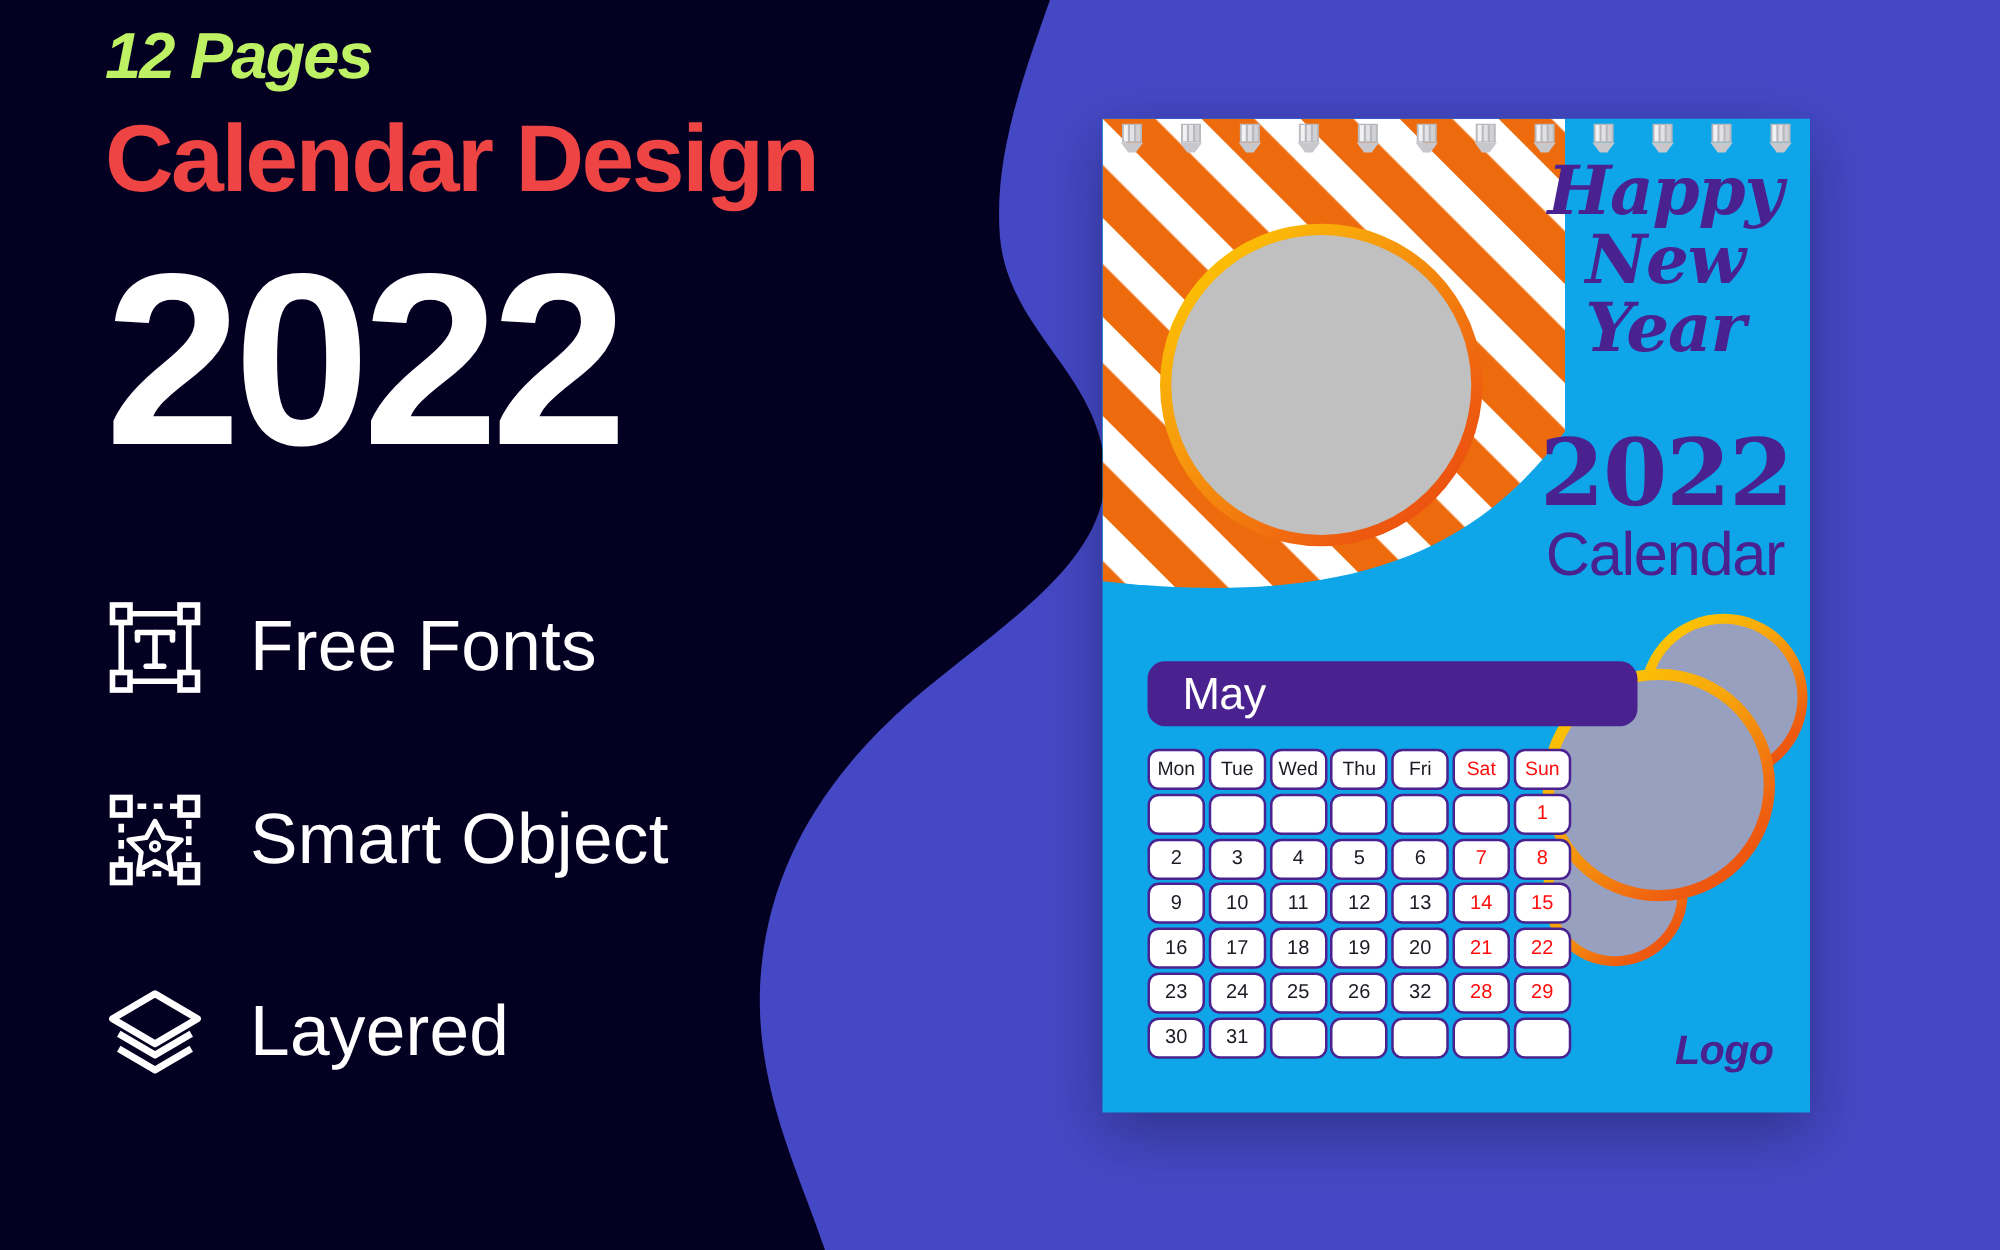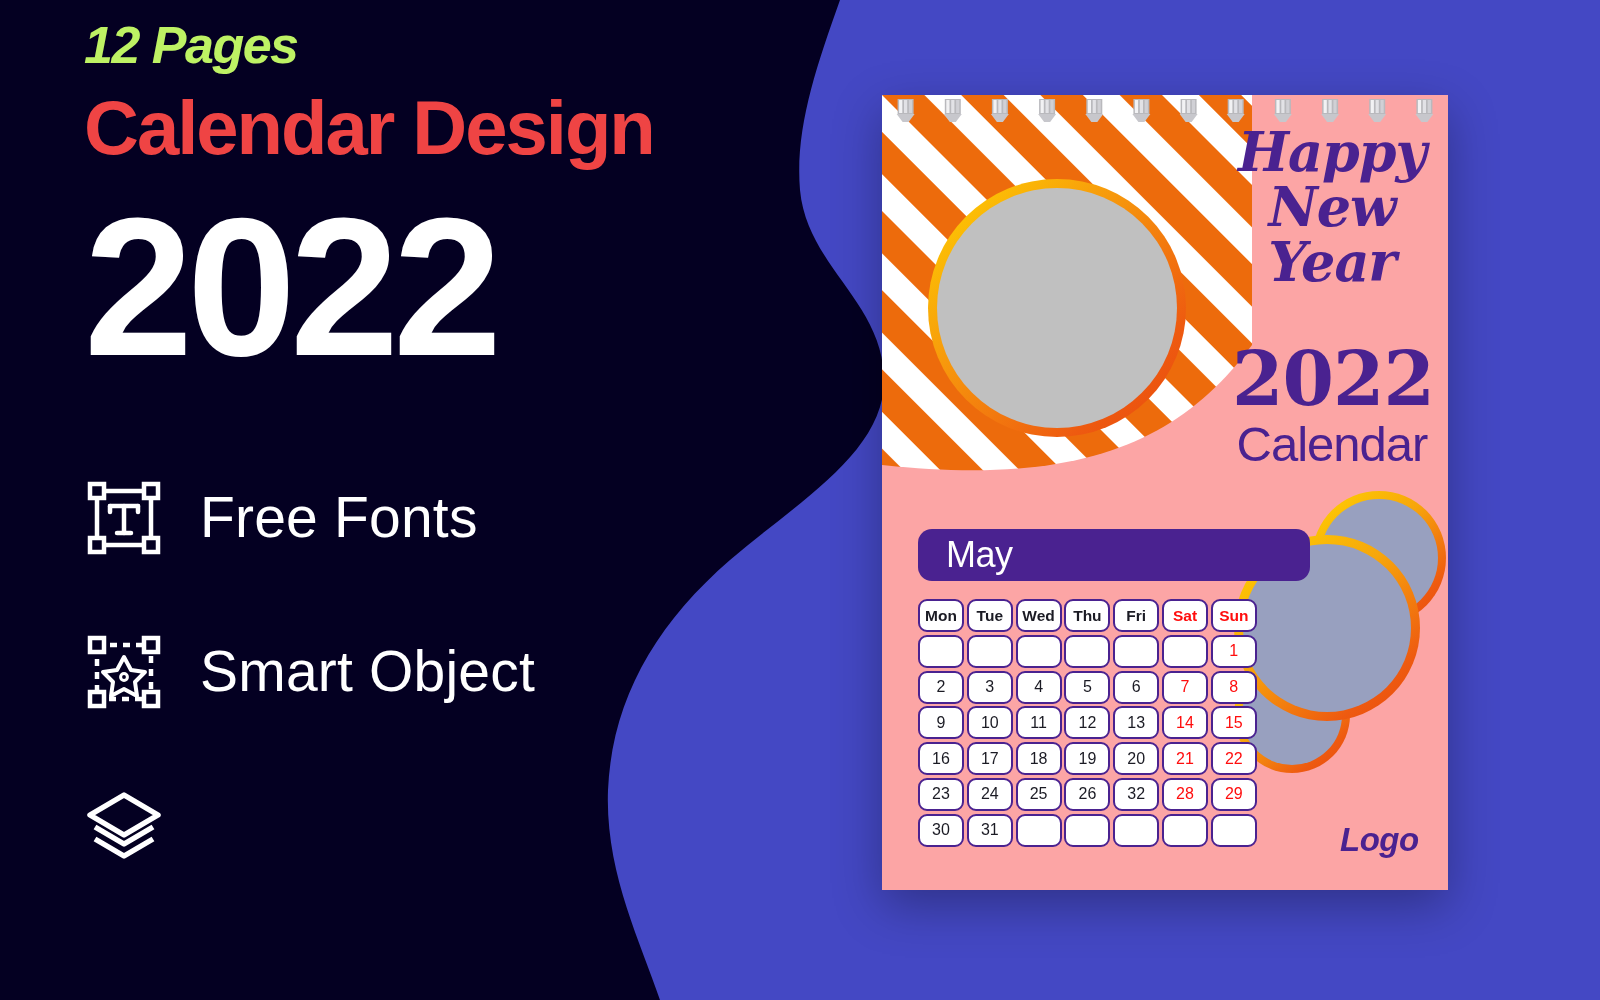--- a/index.html
+++ b/index.html
@@ -50,21 +50,21 @@
   .feature-label {
     font-size:57px; font-weight:400; color:#ffffff;
     letter-spacing:0.2px; line-height:1;
   }
 
   
   #card {
     position:absolute;
     left:882px; top:95px;
     width:566px; height:795px;
-    background:#fca5a5;
+    background:#0ea5e9;
     z-index:10;
     box-shadow:0 16px 46px rgba(0,0,0,0.30);
     overflow:hidden;
     padding-left:28px;
   }
 
   
   #stripes-wrap {
     position:absolute; left:0; top:0;
     width:370px; height:388px;
@@ -140,21 +140,21 @@
     z-index:4;
   }
   .cell {
     height:33px;
     border:2px solid #4A2290;
     border-radius:9px;
     display:flex; align-items:center; justify-content:center;
     font-size:16px; color:#1b1b24;
     background:#ffffff;
   }
-  .cell.head { font-weight:700; font-size:15.5px; }
+  .cell.head { font-weight:400; font-size:15.5px; }
   .cell.wknd { color:#FF0D0D; }
   .cell.empty { color:transparent; }
 
   
   #circles { position:absolute; left:352px; top:396px; width:230px; height:360px; z-index:3; }
   .lcircle {
     position:absolute; border-radius:50%;
     background:linear-gradient(140deg,#FFD400 0%,#F7A50C 42%,#EE5A10 80%,#E8490D 100%);
   }
   .lcircle > span { display:block; width:100%; height:100%; border-radius:50%; background:#98a0bf; }
@@ -238,20 +238,21 @@
     <div class="feature">
       <span class="feature-icon">
         <svg width="78" height="74" viewBox="0 0 78 74">
           <g fill="none" stroke="#fff" stroke-width="5.5" stroke-linejoin="round">
             <path d="M39 6 L73 26 L39 46 L5 26 Z"></path>
             <path d="M10 38 L39 55 L68 38"></path>
             <path d="M10 50 L39 67 L68 50"></path>
           </g>
         </svg>
       </span>
+      <span class="feature-label">Layered</span>
     </div>
 
   </div>
 </section>
 
 <section id="card">
 
   <div id="stripes-wrap">
     <svg id="stripes-svg" width="370" height="388" viewBox="0 0 370 388">
       <defs>

